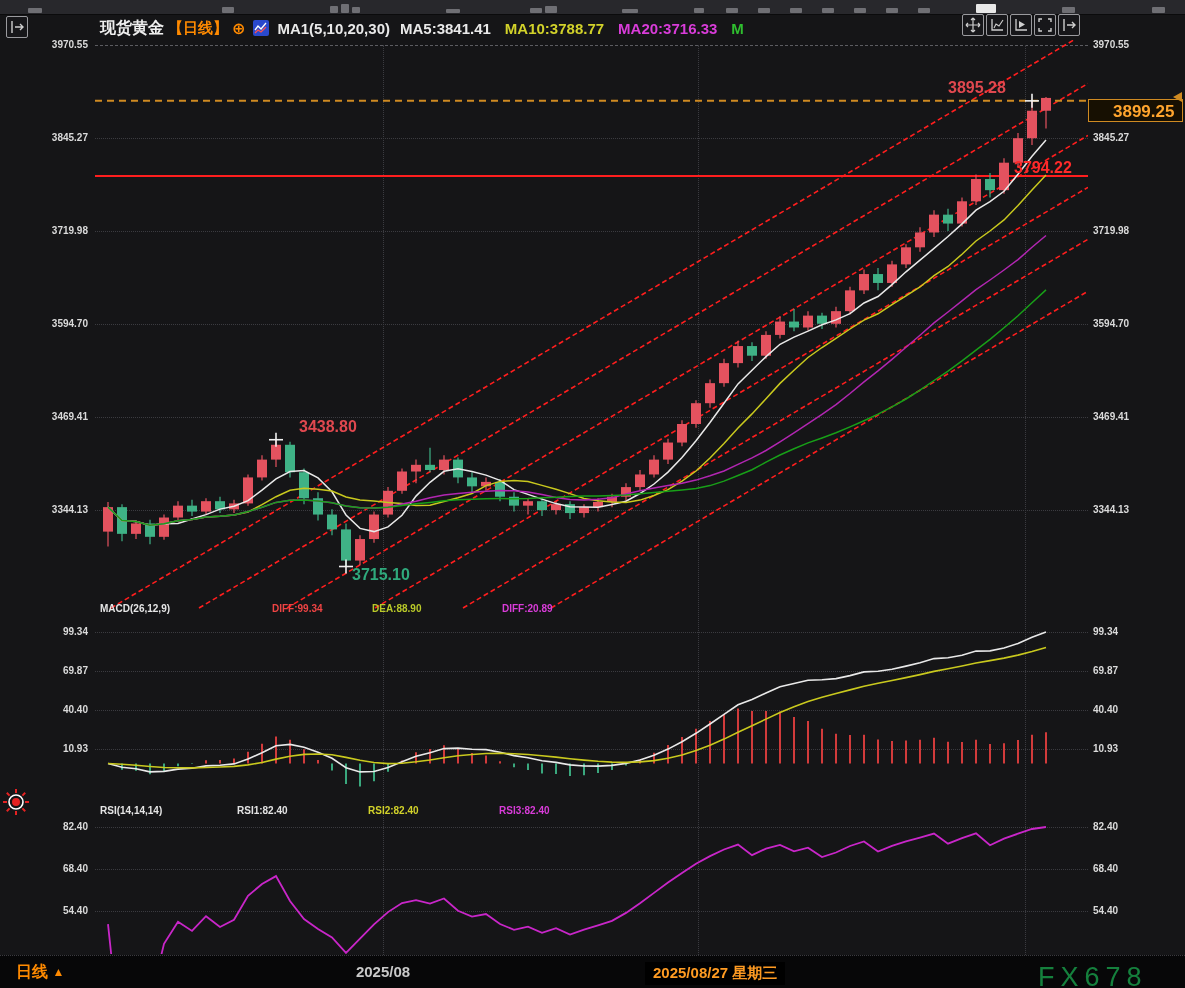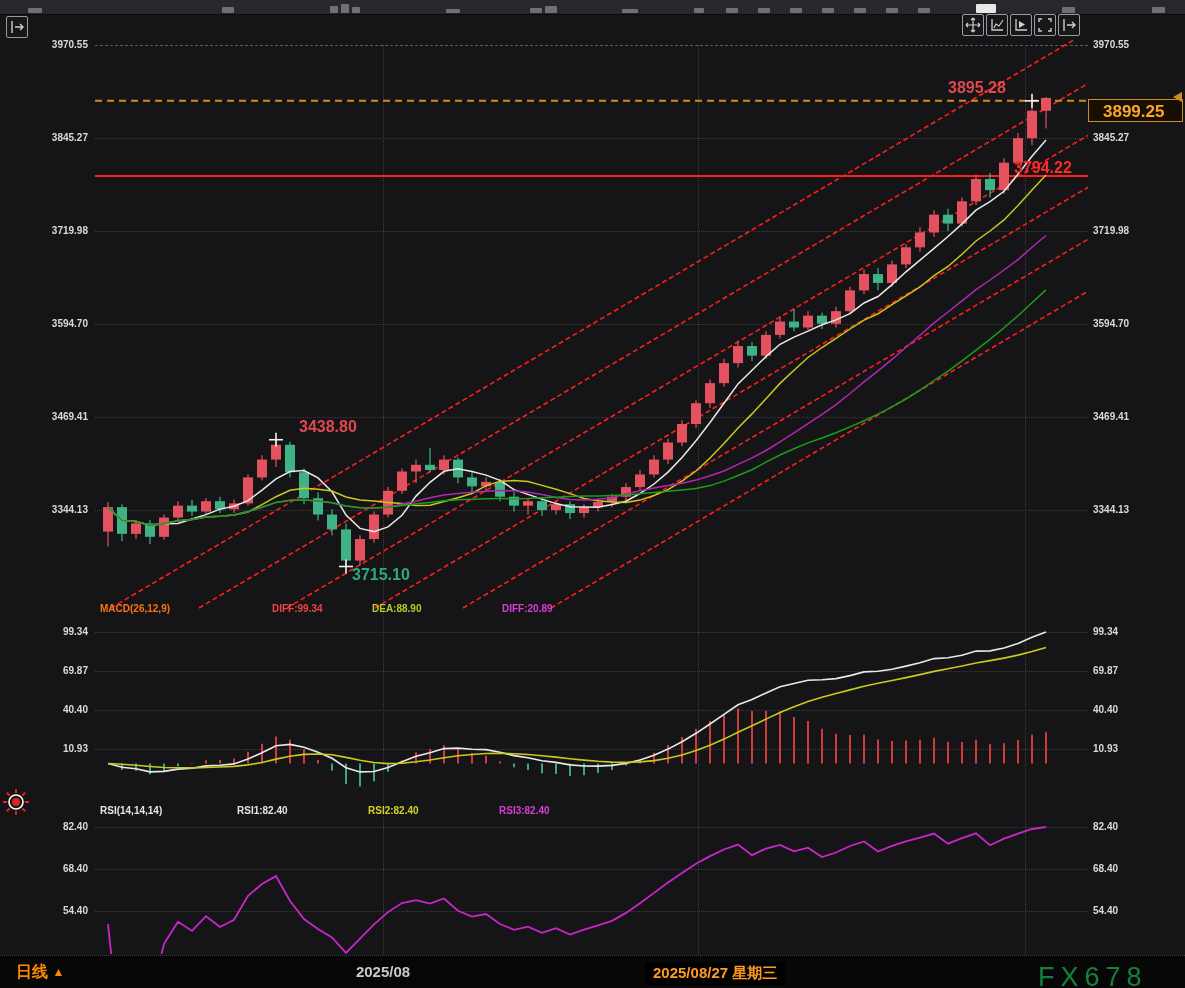--- a/index.html
+++ b/index.html
@@ -12,21 +12,21 @@
   #header{position:absolute;left:100px;top:17px;height:22px;display:flex;align-items:center;white-space:nowrap;}
   .h-txt{font-size:15px;font-weight:700;}
   .btn{position:absolute;top:14px;width:22px;height:22px;background:#17171a;border:1px solid #9a9a9e;border-radius:2px;
     display:flex;align-items:center;justify-content:center;box-sizing:border-box;}
   .grid-h{position:absolute;height:0;border-top:1px dotted #3b3b40;}
   .grid-h-dash{position:absolute;height:0;border-top:1px dashed #5c5c61;}
   .grid-v{position:absolute;width:0;border-left:1px dotted #3b3b40;}
   svg{position:absolute;left:0;top:0;}
   .ann{position:absolute;font-size:16px;font-weight:700;white-space:nowrap;}
   #price-tag{position:absolute;left:1088px;top:99px;width:95px;height:23px;background:#171002;border:1px solid #cf8a22;
-    color:#ffa52e;font-size:17px;font-weight:700;line-height:23px;padding-left:14px;box-sizing:border-box;}
+    color:#ffa52e;font-size:17px;font-weight:700;line-height:23px;padding-left:24px;box-sizing:border-box;}
   #tag-arrow{position:absolute;left:1173px;top:92px;width:0;height:0;border-top:5px solid transparent;
     border-bottom:5px solid transparent;border-right:9px solid #cf8a22;}
   #bottom-axis{position:absolute;left:0;top:955px;width:1185px;height:33px;background:#070708;border-top:1px dotted #3b3b40;}
   #period-selector{position:absolute;left:16px;top:962px;color:#ff8a00;font-size:16px;font-weight:700;}
   #month-label{position:absolute;left:333px;top:963px;width:100px;text-align:center;color:#c9c9c9;font-size:15px;font-weight:700;}
   #date-tag{position:absolute;left:645px;top:962px;padding:2px 8px;background:#000;color:#ff9b22;font-size:15px;font-weight:700;}
   #watermark{position:absolute;left:1038px;top:962px;color:#15803d;font-size:27px;font-weight:400;letter-spacing:6px;}
 </style>
 </head>
 <body>
@@ -55,20 +55,36 @@
       <div class="tb-frag" style="left:1152px;top:7px;width:13px;height:6px;"></div>
       <div class="tb-frag" style="left:976px;top:4px;width:20px;height:9px;background:#e8e8e8;"></div>
     </div>
 
   <div class="btn" style="left:6px;top:16px;">
     <svg width="16" height="16" viewBox="0 0 16 16" style="position:static">
       <path d="M3 2 v12 M6 8 h8 M11 5 l3 3 l-3 3" stroke="#cfcfcf" stroke-width="1.4" fill="none"></path>
     </svg>
   </div>
 
+  <div id="header">
+    <span class="h-txt" style="color:#efefef;font-size:16px;">现货黄金</span>
+    <span class="h-txt" style="color:#ff8a00;margin-left:4px;">【日线】</span>
+    <span class="h-txt" style="color:#ff8a00;margin-left:4px;font-size:16px;">⊕</span>
+    <span style="margin-left:8px;display:inline-block;width:16px;height:16px;background:#2a49cc;border-radius:2px;position:relative;">
+      <svg width="16" height="16" viewBox="0 0 16 16" style="position:static">
+        <path d="M2 10 l3 -4 l3 3 l5 -6" stroke="#ffffff" stroke-width="1.3" fill="none"></path>
+        <path d="M2 13 l3 -3 l3 2 l5 -5" stroke="#ff5050" stroke-width="1.3" fill="none"></path>
+      </svg>
+    </span>
+    <span class="h-txt" style="color:#e9e9e9;margin-left:8px;">MA1(5,10,20,30)</span>
+    <span class="h-txt" style="color:#e9e9e9;margin-left:10px;">MA5:3841.41</span>
+    <span class="h-txt" style="color:#d2d22a;margin-left:14px;">MA10:3788.77</span>
+    <span class="h-txt" style="color:#d93cd9;margin-left:14px;">MA20:3716.33</span>
+    <span class="h-txt" style="color:#2fbf2f;margin-left:14px;">M</span>
+  </div>
 
   <div class="btn" style="left:962px;">
     <svg width="16" height="16" viewBox="0 0 16 16" style="position:static">
       <path d="M8 1 v14 M1 8 h14 M8 1 l-2 2 M8 1 l2 2 M8 15 l-2 -2 M8 15 l2 -2 M1 8 l2 -2 M1 8 l2 2 M15 8 l-2 -2 M15 8 l-2 2" stroke="#cfcfcf" stroke-width="1.2" fill="none"></path>
     </svg>
   </div>
   <div class="btn" style="left:986px;">
     <svg width="16" height="16" viewBox="0 0 16 16" style="position:static">
       <path d="M3 2 v11 h11" stroke="#cfcfcf" stroke-width="1.3" fill="none"></path>
       <path d="M5 11 l2 -4 l3 2 l4 -6" stroke="#cfcfcf" stroke-width="1.1" fill="none"></path>
@@ -386,21 +402,21 @@
         <line x1="1032" y1="763.4645402103835" x2="1032" y2="734.8581607513333" stroke="#d23b3b" stroke-width="2"></line>
         <line x1="1046" y1="763.4645402103835" x2="1046" y2="732.1729185086198" stroke="#d23b3b" stroke-width="2"></line>
       </g>
       <g clip-path="url(#clipMacd)">
         <path d="M108.0 763.5 L122.0 767.3 L136.0 768.8 L150.0 771.9 L164.0 771.4 L178.0 769.1 L192.0 768.2 L206.0 765.9 L220.0 765.3 L234.0 763.9 L248.0 759.0 L262.0 752.7 L276.0 745.7 L290.0 744.4 L304.0 747.3 L318.0 752.2 L332.0 758.3 L346.0 767.7 L360.0 771.9 L374.0 771.5 L388.0 767.6 L402.0 761.8 L416.0 756.2 L430.0 752.7 L444.0 748.6 L458.0 748.1 L472.0 749.2 L486.0 749.6 L500.0 752.2 L514.0 755.6 L528.0 757.8 L542.0 760.8 L556.0 762.4 L570.0 764.9 L584.0 766.0 L598.0 766.1 L612.0 765.4 L626.0 763.4 L640.0 760.0 L654.0 755.2 L668.0 749.1 L682.0 741.8 L696.0 733.3 L710.0 724.0 L724.0 714.3 L738.0 704.8 L752.0 699.4 L766.0 692.9 L780.0 686.7 L794.0 683.5 L808.0 680.2 L822.0 679.8 L836.0 678.6 L850.0 675.6 L864.0 671.9 L878.0 671.3 L892.0 669.2 L906.0 666.1 L920.0 662.7 L934.0 658.6 L948.0 657.8 L962.0 655.2 L976.0 651.1 L990.0 650.9 L1004.0 648.0 L1018.0 643.4 L1032.0 637.3 L1046.0 632.0" stroke="#e9e9e9" stroke-width="1.6" fill="none"></path>
         <path d="M108.0 763.5 L122.0 764.2 L136.0 765.2 L150.0 766.5 L164.0 767.5 L178.0 767.8 L192.0 767.9 L206.0 767.5 L220.0 767.0 L234.0 766.4 L248.0 764.9 L262.0 762.5 L276.0 759.1 L290.0 756.2 L304.0 754.4 L318.0 754.0 L332.0 754.8 L346.0 757.4 L360.0 760.3 L374.0 762.5 L388.0 763.6 L402.0 763.2 L416.0 761.8 L430.0 760.0 L444.0 757.7 L458.0 755.8 L472.0 754.5 L486.0 753.5 L500.0 753.2 L514.0 753.7 L528.0 754.5 L542.0 755.8 L556.0 757.1 L570.0 758.7 L584.0 760.1 L598.0 761.3 L612.0 762.1 L626.0 762.4 L640.0 761.9 L654.0 760.6 L668.0 758.3 L682.0 755.0 L696.0 750.6 L710.0 745.3 L724.0 739.1 L738.0 732.2 L752.0 725.7 L766.0 719.1 L780.0 712.6 L794.0 706.8 L808.0 701.5 L822.0 697.2 L836.0 693.4 L850.0 689.9 L864.0 686.3 L878.0 683.3 L892.0 680.5 L906.0 677.6 L920.0 674.6 L934.0 671.4 L948.0 668.7 L962.0 666.0 L976.0 663.0 L990.0 660.6 L1004.0 658.1 L1018.0 655.1 L1032.0 651.6 L1046.0 647.6" stroke="#c9c91e" stroke-width="1.6" fill="none"></path>
       </g>
       <path d="M108.0 924.2 L122.0 1056.0 L136.0 982.2 L150.0 1001.8 L164.0 943.8 L178.0 921.8 L192.0 930.9 L206.0 916.2 L220.0 927.0 L234.0 919.8 L248.0 895.8 L262.0 884.0 L276.0 876.1 L290.0 901.0 L304.0 919.0 L318.0 928.9 L332.0 937.4 L346.0 952.9 L360.0 938.7 L374.0 924.3 L388.0 912.1 L402.0 903.1 L416.0 900.1 L430.0 903.6 L444.0 898.5 L458.0 910.8 L472.0 916.6 L486.0 914.0 L500.0 924.0 L514.0 929.8 L528.0 926.7 L542.0 932.8 L556.0 928.2 L570.0 934.6 L584.0 929.6 L598.0 925.3 L612.0 920.9 L626.0 912.9 L640.0 903.2 L654.0 892.9 L668.0 882.6 L682.0 872.9 L696.0 863.7 L710.0 856.1 L724.0 849.5 L738.0 844.6 L752.0 855.1 L766.0 848.6 L780.0 844.9 L794.0 851.4 L808.0 847.7 L822.0 857.0 L836.0 852.5 L850.0 846.0 L864.0 841.5 L878.0 851.6 L892.0 845.9 L906.0 841.3 L920.0 837.6 L934.0 833.6 L948.0 843.7 L962.0 838.1 L976.0 833.3 L990.0 845.2 L1004.0 838.7 L1018.0 833.7 L1032.0 829.0 L1046.0 827.0" stroke="#c926c9" stroke-width="1.8" fill="none" clip-path="url(#clipRsi)"></path>
     </svg>
 
-  <div class="lbl" style="left:100px;top:600px;color:#f97316;">MACD(26,12,9)</div>
+  <div class="lbl" style="left:100px;top:600px;color:#e5e5e5;">MACD(26,12,9)</div>
   <div class="lbl" style="left:243px;top:600px;color:#ef4444;margin-left:29px;">DIFF:99.34</div>
   <div class="lbl" style="left:372px;top:600px;color:#b9c929;">DEA:88.90</div>
   <div class="lbl" style="left:502px;top:600px;color:#d93cd9;">DIFF:20.89</div>
 
   <div class="lbl" style="left:100px;top:802px;color:#e4e4e4;">RSI(14,14,14)</div>
   <div class="lbl" style="left:237px;top:802px;color:#e4e4e4;">RSI1:82.40</div>
   <div class="lbl" style="left:368px;top:802px;color:#d2d22a;">RSI2:82.40</div>
   <div class="lbl" style="left:499px;top:802px;color:#d93cd9;">RSI3:82.40</div>
 
   <div class="ann" style="left:299px;top:418px;color:#e0484f;">3438.80</div>

